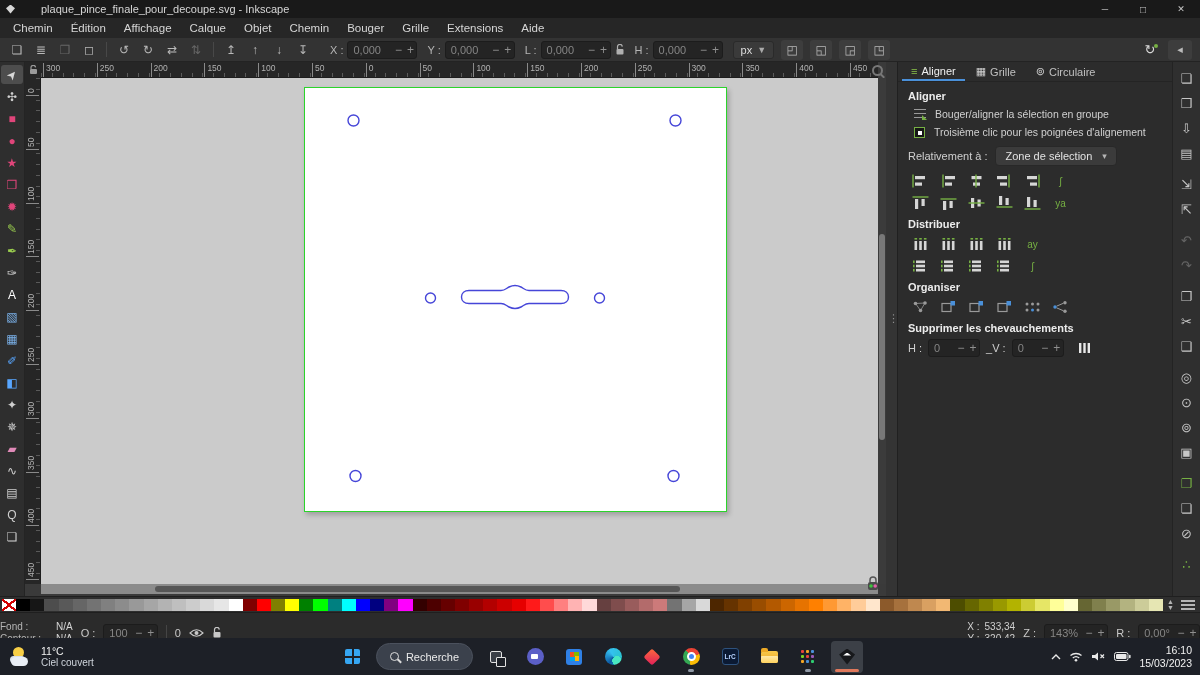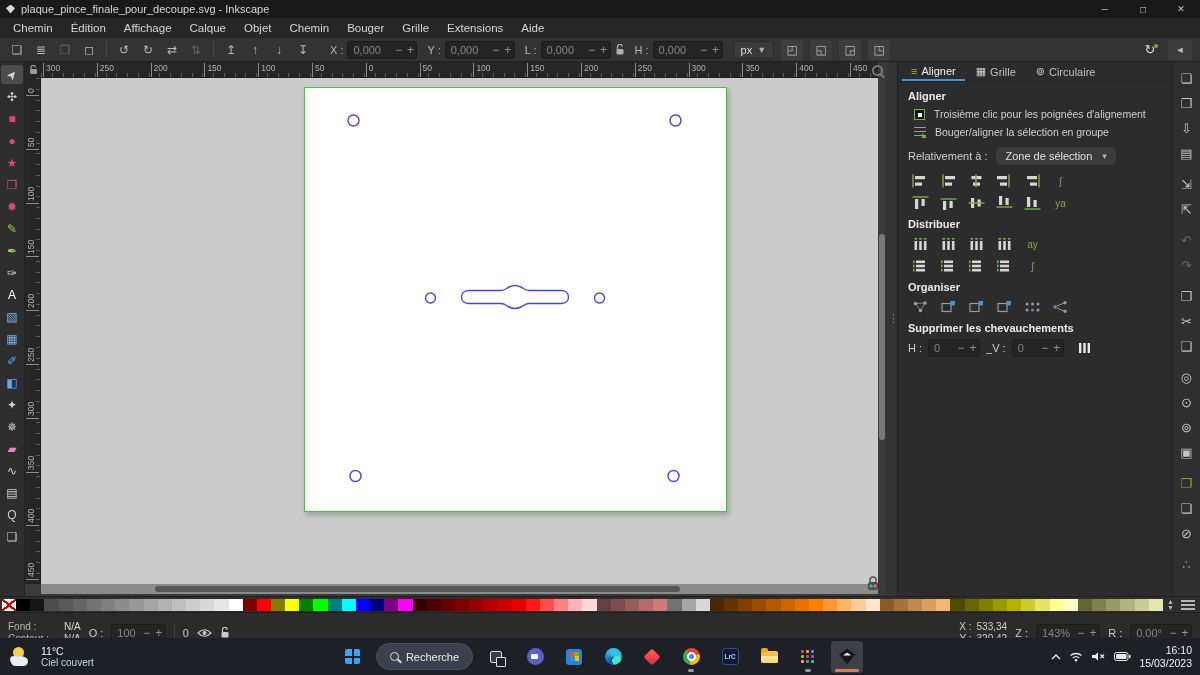--- a/index.html
+++ b/index.html
@@ -6,21 +6,21 @@
     --accent:#4a90d9; --green:#76b043; --page-border:#2bd42b; --shape:#4646d8;
     --canvas:#cbcbcb; --underline:#e0795c;
   }
   *{margin:0;padding:0;box-sizing:border-box;}
   body{font-family:"Liberation Sans",sans-serif;background:#111;}
   .screen{position:relative;width:1200px;height:675px;overflow:hidden;background:#3a3a3a;font-size:11px;color:#cfcfcf;}
 
   
   .titlebar{position:absolute;left:0;top:0;width:1200px;height:18px;background:#191919;display:flex;align-items:center;padding-left:6px;gap:6px;}
   .app-logo{width:9px;height:9px;background:#d8d8d8;clip-path:polygon(50% 0,100% 42%,50% 100%,0 42%);}
-  .titlebar .title{color:#d6d6d6;font-size:11px;}
+  .titlebar .title{color:#d6d6d6;font-size:11px;margin-left:20px;}
   .win-controls{margin-left:auto;display:flex;height:18px;}
   .wc{width:38px;height:18px;display:flex;align-items:center;justify-content:center;color:#c8c8c8;font-size:9px;}
   .wc-min::before{content:"─";} .wc-max::before{content:"□";font-size:10px;} .wc-close::before{content:"✕";}
 
   
   .menubar{position:absolute;left:0;top:18px;width:1200px;height:20px;background:#262626;display:flex;align-items:center;padding-left:4px;}
   .menu-item{padding:2px 9px;color:#d6d6d6;font-size:11.5px;}
 
   
   .toolbar{position:absolute;left:0;top:38px;width:1200px;height:24px;background:#333;border-bottom:1px solid #232323;display:flex;align-items:center;padding:0 6px;gap:2px;}
@@ -113,21 +113,21 @@
   #pal-swatches{flex:1;display:flex;height:12px;}
   .swatch{flex:1;height:12px;}
   .swatch.none{background:
     linear-gradient(to top right,transparent 44%,#d40000 44% 56%,transparent 56%),
     linear-gradient(to bottom right,transparent 44%,#d40000 44% 56%,transparent 56%),#fff;}
   .pal-ctrl{display:flex;flex-direction:column;justify-content:center;color:#b5b5b5;font-size:7px;line-height:6px;padding:0 4px;}
   .pal-up::before{content:"▲";} .pal-down::before{content:"▼";}
   .pal-menu{width:14px;height:10px;margin:0 3px;background:repeating-linear-gradient(#b5b5b5 0 2px,transparent 2px 4px);}
 
   
-  .statusbar{position:absolute;left:0;top:612px;width:1200px;height:40px;background:#2b2b2b;border-top:1px solid #1f1f1f;display:flex;align-items:center;padding:0 8px;gap:8px;color:#c9c9c9;}
+  .statusbar{position:absolute;left:0;top:612px;width:1200px;height:40px;background:#2b2b2b;border-top:1px solid #1f1f1f;display:flex;align-items:center;padding:0 0;gap:8px;color:#c9c9c9;}
   .fs-block{display:flex;flex-direction:column;font-size:10px;line-height:12px;}
   .fs-row{display:flex;gap:8px;} .fs-lab{color:#b5b5b5;width:48px;} .fs-val{color:#d6d6d6;text-align:right;}
   .sdiv{width:1px;height:16px;background:#454545;}
   .msg{font-size:10.5px;color:#cdcdcd;margin-left:10px;}
   .msg b{color:#f0f0f0;}
   .sb-right{margin-left:auto;display:flex;align-items:center;gap:8px;}
   .xy-block{display:flex;flex-direction:column;align-items:flex-end;font-size:10px;line-height:12px;color:#d0d0d0;}
   .xy-row{display:flex;gap:5px;}
 
   
@@ -418,26 +418,26 @@
             <span>Grille</span>
           </div>
         <div class="stab">
             <span class="sti-circ"></span>
             <span>Circulaire</span>
           </div>
       </div>
       <div class="dock-body">
         <div class="sec-title">Aligner</div>
         <div class="optrow">
+          <span class="opt2-icon"></span>
+          <span>Bouger/aligner la sélection en groupe</span>
+        </div>
+        <div class="optrow">
           <span class="opt1-icon"></span>
           <span>Troisième clic pour les poignées d'alignement</span>
-        </div>
-        <div class="optrow">
-          <span class="opt2-icon"></span>
-          <span>Bouger/aligner la sélection en groupe</span>
         </div>
         <div class="relrow">
           <span>Relativement à :</span>
           <div class="dd">
               <span>Zone de sélection</span>
             </div>
         </div>
         <div class="grid" id="align-r1">
             <div class="dockbtn">
               <svg width="17" height="14" viewBox="0 0 17 14">

